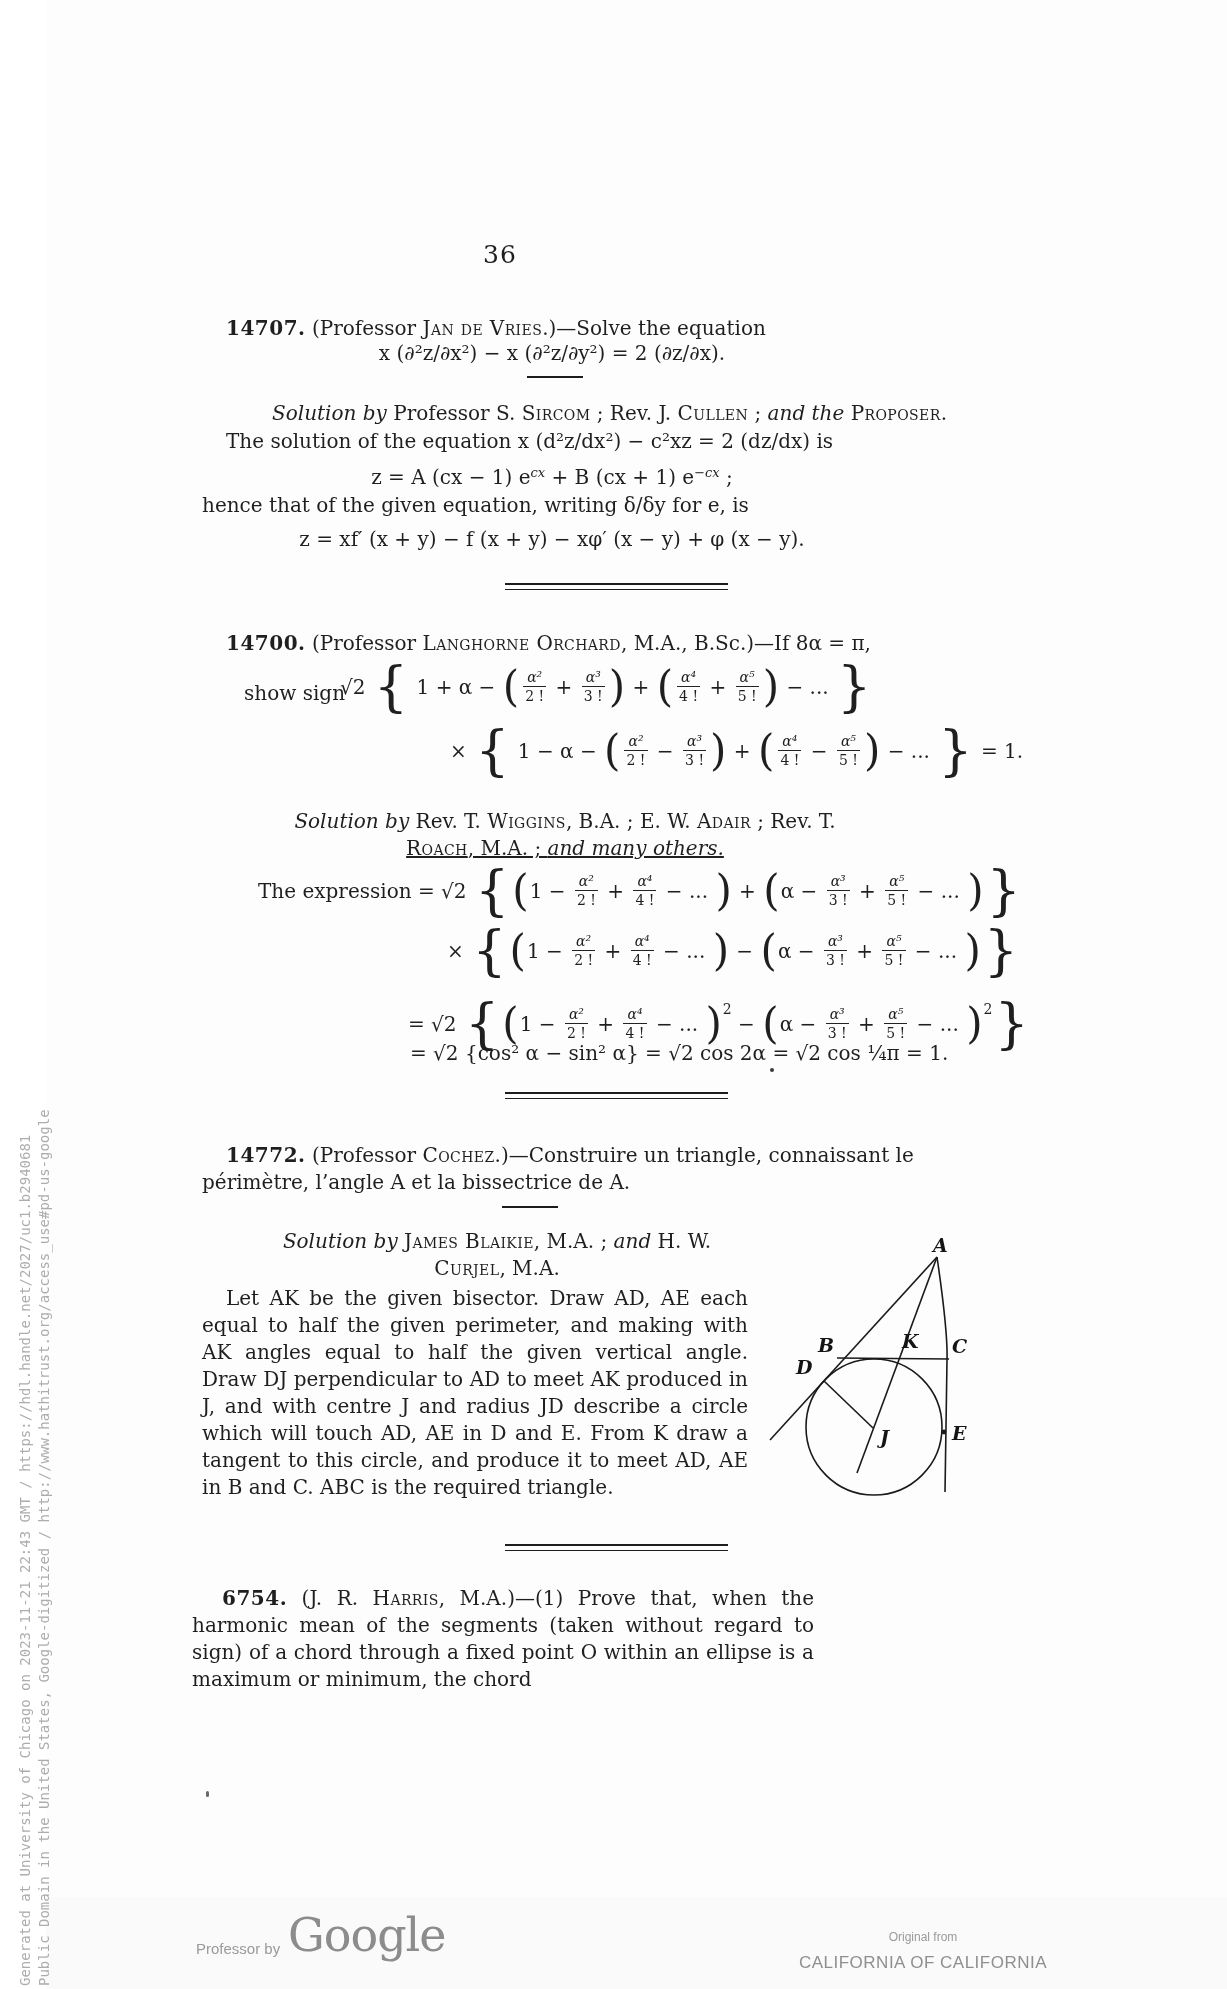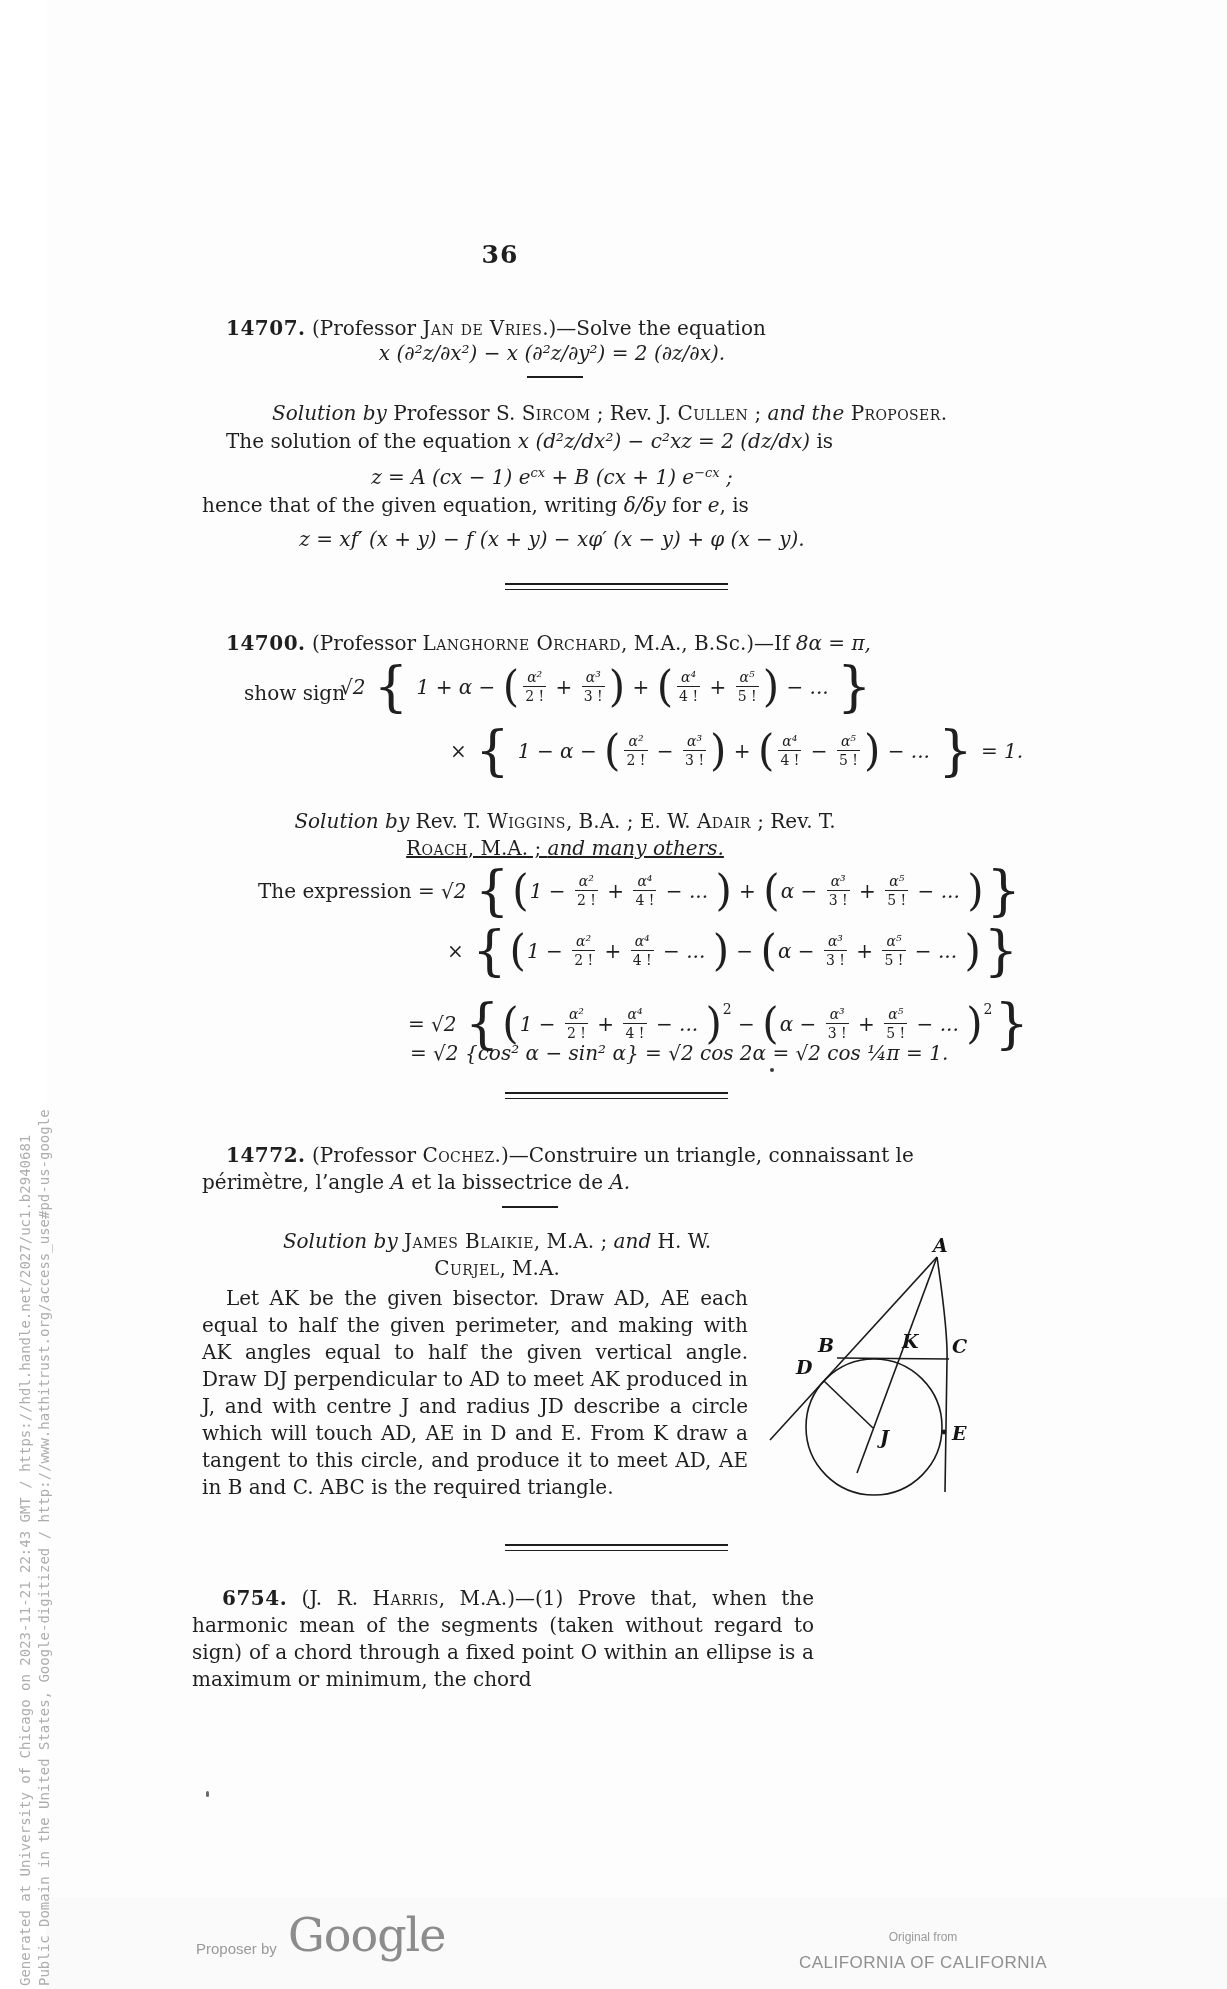--- a/index.html
+++ b/index.html
@@ -12,21 +12,21 @@
   .abs{position:absolute;}
   .scan-area{left:46px;top:0;width:1181px;height:1989px;background:#fdfdfd;}
   .scan-band{left:46px;top:1897px;width:1181px;height:92px;background:#fafafa;}
   .line{line-height:26px;white-space:nowrap;}
   .center{text-align:center;}
   
   .tk-t{font-style:normal;}
   .tk-b{font-weight:bold;letter-spacing:.5px;}
   .tk-i{font-style:italic;}
   .tk-sc{font-variant:small-caps;letter-spacing:.4px;margin-top:37px;}
-  .tk-m{font-style:italic;margin-top:27px;}
+  .tk-m{margin-top:27px;}
   .tk-sup{vertical-align:7px;font-size:13px;font-style:italic;}
   .tk-psup{vertical-align:17px;font-size:14px;font-style:normal;}
   .tk-brace{font-size:54px;vertical-align:middle;line-height:0;font-style:normal;position:relative;top:-2px;padding:0 2px;}
   .tk-paren{font-size:42px;vertical-align:middle;line-height:0;font-style:normal;position:relative;top:-2px;padding:0 1px;}
   .frac{display:inline-block;vertical-align:middle;line-height:1.15;text-align:center;font-size:14px;font-style:italic;margin:0 3px;position:relative;top:-2px;}
   .fnum{display:block;padding:0 4px 1px;border-bottom:1.6px solid #222;}
   .fden{display:block;padding-top:1px;font-style:normal;}
   .eq{white-space:nowrap;height:30px;line-height:30px;}
   .eq-tall{white-space:nowrap;height:58px;line-height:58px;}
   .rule-short{width:56px;border-top:2px solid #1c1c1c;height:0;}
@@ -47,21 +47,21 @@
 <body>
 
 <div class="abs scan-area"></div>
 <div class="abs scan-band"></div>
 
 <div class="abs sidebar" style="left:16px;top:1986px;">
   <div>Generated at University of Chicago on 2023-11-21 22:43 GMT  /  https://hdl.handle.net/2027/uc1.b2940681</div>
   <div>Public Domain in the United States, Google-digitized  /  http://www.hathitrust.org/access_use#pd-us-google</div>
 </div>
 
-<div class="abs center" style="left:202px;top:240px;width:596px;font-size:25px;font-weight:700;letter-spacing:1px;">36</div>
+<div class="abs center" style="left:202px;top:240px;width:596px;font-size:25px;font-weight:400;letter-spacing:1px;">36</div>
 
 <div class="abs line" style="left:226px;top:315px;"><span class="tk-b">14707.</span><span class="tk-t">  (Professor </span><span class="tk-sc">Jan de Vries</span><span class="tk-t">.)—Solve the equation</span></div>
 <div class="abs eq center" style="left:242px;top:338px;width:620px;"><span class="tk-m">x (∂²z/∂x²) − x (∂²z/∂y²) = 2 (∂z/∂x).</span></div>
 <div class="abs rule-short" style="left:527px;top:376px;"></div>
 <div class="abs line" style="left:272px;top:400px;"><span class="tk-i">Solution by </span><span class="tk-t">Professor S. </span><span class="tk-sc">Sircom</span><span class="tk-t"> ;  Rev. J. </span><span class="tk-sc">Cullen</span><span class="tk-t"> ;  </span><span class="tk-i">and the </span><span class="tk-sc">Proposer</span><span class="tk-t">.</span></div>
 <div class="abs line" style="left:226px;top:428px;"><span class="tk-t">The solution of the equation   </span><span class="tk-m">x (d²z/dx²) − c²xz = 2 (dz/dx)</span><span class="tk-t">   is</span></div>
 <div class="abs eq center" style="left:242px;top:458px;width:620px;"><span class="tk-m">z = A (cx − 1) e</span><span class="tk-sup">cx</span><span class="tk-m"> + B (cx + 1) e</span><span class="tk-sup">−cx</span><span class="tk-m"> ;</span></div>
 <div class="abs line" style="left:202px;top:492px;"><span class="tk-t">hence that of the given equation, writing </span><span class="tk-m">δ/δy</span><span class="tk-t"> for </span><span class="tk-m">e</span><span class="tk-t">, is</span></div>
 <div class="abs eq center" style="left:242px;top:524px;width:620px;"><span class="tk-m">z = xf′ (x + y) − f (x + y) − xφ′ (x − y) + φ (x − y).</span></div>
 
@@ -106,16 +106,16 @@
   <text x="128" y="232">J</text>
   <text x="200" y="228">E</text>
 </svg>
 
 <div class="abs rule-double" style="left:505px;top:1544px;"></div>
 
 <div class="abs para" style="left:192px;top:1585px;width:622px;text-indent:30px;"><span class="tk-b">6754.</span><span class="tk-t">  (J. R. </span><span class="tk-sc">Harris</span><span class="tk-t">, M.A.)—(1) Prove that, when the harmonic mean of the segments (taken without regard to sign) of a chord through a fixed point O within an ellipse is a maximum or minimum, the chord</span></div>
 
 <div class="abs speck" style="left:206px;top:1791px;width:3px;height:6px;border-radius:2px;background:#6a6a6a;"></div>
 
-<div class="abs footer-gray" style="left:196px;top:1940px;font-size:15px;">Proposer by</div>
+<div class="abs footer-gray" style="left:196px;top:1940px;font-size:15px;">Professor by</div>
 <div class="abs google-logo" style="left:288px;top:1908px;">Google</div>
 <div class="abs footer-gray center" style="left:773px;top:1930px;width:300px;font-size:12px;">Original from</div>
 <div class="abs institution center" style="left:773px;top:1953px;width:300px;">CALIFORNIA OF CALIFORNIA</div>
 
 </body></html>

